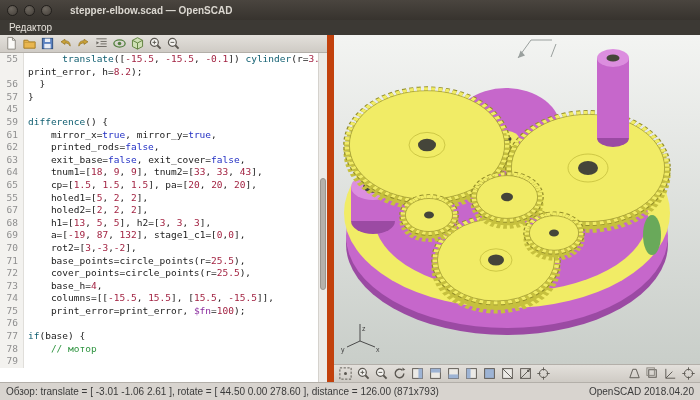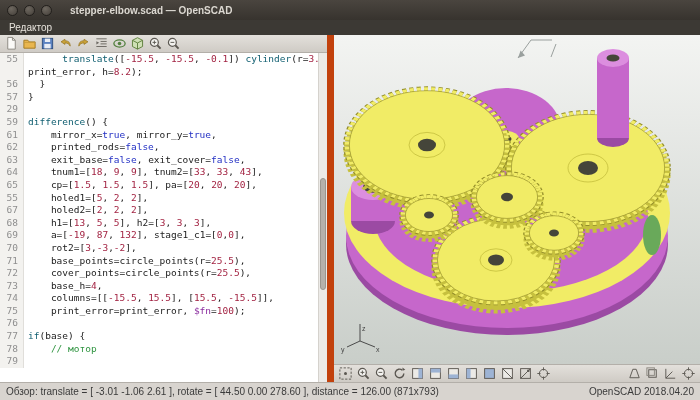--- a/index.html
+++ b/index.html
@@ -126,21 +126,21 @@
               <path d="M4.8 6.8h4" stroke="#5b5751" fill="none"></path>
             </svg>
           </button>
         </div>
       <div class="editor">
         <div id="code-lines">
             <div class="code-line"><span class="ln">55</span><span class="cd"><span class="tok-p">      </span><span class="tok-k">translate</span><span class="tok-p">([</span><span class="tok-n">-15.5</span><span class="tok-p">, </span><span class="tok-n">-15.5</span><span class="tok-p">, </span><span class="tok-n">-0.1</span><span class="tok-p">]) </span><span class="tok-k">cylinder</span><span class="tok-p">(r=</span><span class="tok-n">3.5</span><span class="tok-p">+</span></span></div>
             <div class="code-line"><span class="ln"></span><span class="cd"><span class="tok-p">print_error, h=</span><span class="tok-n">8.2</span><span class="tok-p">);</span></span></div>
             <div class="code-line"><span class="ln">56</span><span class="cd"><span class="tok-p">  }</span></span></div>
             <div class="code-line"><span class="ln">57</span><span class="cd"><span class="tok-p">}</span></span></div>
-            <div class="code-line"><span class="ln">29</span><span class="cd"></span></div>
+            <div class="code-line"><span class="ln">45</span><span class="cd"></span></div>
             <div class="code-line"><span class="ln">59</span><span class="cd"><span class="tok-k">difference</span><span class="tok-p">() {</span></span></div>
             <div class="code-line"><span class="ln">61</span><span class="cd"><span class="tok-p">    mirror_x=</span><span class="tok-b">true</span><span class="tok-p">, mirror_y=</span><span class="tok-b">true</span><span class="tok-p">,</span></span></div>
             <div class="code-line"><span class="ln">62</span><span class="cd"><span class="tok-p">    printed_rods=</span><span class="tok-b">false</span><span class="tok-p">,</span></span></div>
             <div class="code-line"><span class="ln">63</span><span class="cd"><span class="tok-p">    exit_base=</span><span class="tok-b">false</span><span class="tok-p">, exit_cover=</span><span class="tok-b">false</span><span class="tok-p">,</span></span></div>
             <div class="code-line"><span class="ln">64</span><span class="cd"><span class="tok-p">    tnum1=[</span><span class="tok-n">18</span><span class="tok-p">, </span><span class="tok-n">9</span><span class="tok-p">, </span><span class="tok-n">9</span><span class="tok-p">], tnum2=[</span><span class="tok-n">33</span><span class="tok-p">, </span><span class="tok-n">33</span><span class="tok-p">, </span><span class="tok-n">43</span><span class="tok-p">],</span></span></div>
             <div class="code-line"><span class="ln">65</span><span class="cd"><span class="tok-p">    cp=[</span><span class="tok-n">1.5</span><span class="tok-p">, </span><span class="tok-n">1.5</span><span class="tok-p">, </span><span class="tok-n">1.5</span><span class="tok-p">], pa=[</span><span class="tok-n">20</span><span class="tok-p">, </span><span class="tok-n">20</span><span class="tok-p">, </span><span class="tok-n">20</span><span class="tok-p">],</span></span></div>
             <div class="code-line"><span class="ln">55</span><span class="cd"><span class="tok-p">    holed1=[</span><span class="tok-n">5</span><span class="tok-p">, </span><span class="tok-n">2</span><span class="tok-p">, </span><span class="tok-n">2</span><span class="tok-p">],</span></span></div>
             <div class="code-line"><span class="ln">67</span><span class="cd"><span class="tok-p">    holed2=[</span><span class="tok-n">2</span><span class="tok-p">, </span><span class="tok-n">2</span><span class="tok-p">, </span><span class="tok-n">2</span><span class="tok-p">],</span></span></div>
             <div class="code-line"><span class="ln">68</span><span class="cd"><span class="tok-p">    h1=[</span><span class="tok-n">13</span><span class="tok-p">, </span><span class="tok-n">5</span><span class="tok-p">, </span><span class="tok-n">5</span><span class="tok-p">], h2=[</span><span class="tok-n">3</span><span class="tok-p">, </span><span class="tok-n">3</span><span class="tok-p">, </span><span class="tok-n">3</span><span class="tok-p">],</span></span></div>
             <div class="code-line"><span class="ln">69</span><span class="cd"><span class="tok-p">    a=[</span><span class="tok-n">-19</span><span class="tok-p">, </span><span class="tok-n">87</span><span class="tok-p">, </span><span class="tok-n">132</span><span class="tok-p">], stage1_c1=[</span><span class="tok-n">0</span><span class="tok-p">,</span><span class="tok-n">0</span><span class="tok-p">],</span></span></div>

